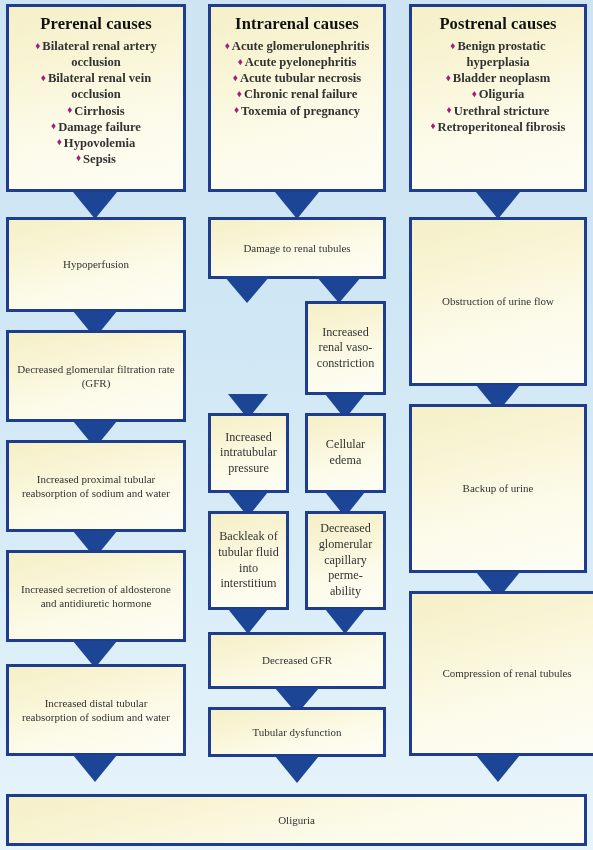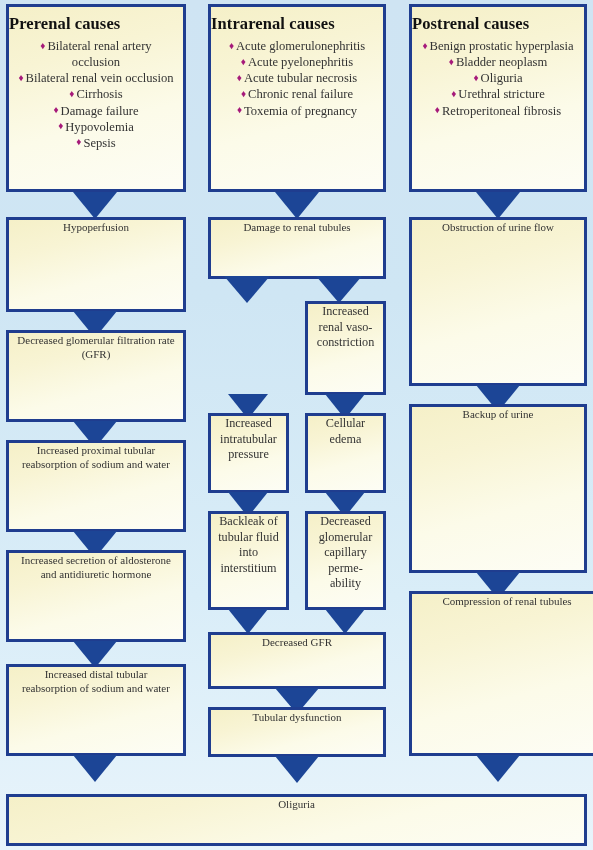--- a/index.html
+++ b/index.html
@@ -14,21 +14,21 @@
     position: relative;
   }
 
   #canvas { position: relative; width: 593px; height: 850px; }
 
   .box {
     position: absolute;
     border: 3px solid #1f3d8f;
     background: linear-gradient(165deg, #f5f0c8 0%, #f8f4d4 28%, #fcfbe9 62%, #fdfdf5 100%);
     display: flex;
-    align-items: flex-start;
+    align-items: center;
     justify-content: center;
     text-align: center;
     color: #2b2b2b;
     overflow: hidden;
   }
 
   .head-box {
     flex-direction: column;
     justify-content: flex-start;
     padding-top: 8px;
@@ -39,20 +39,21 @@
     color: #111;
     letter-spacing: .1px;
     margin-bottom: 5px;
     line-height: 1.1;
   }
   .head-list {
     list-style: none;
     margin: 0;
     padding: 0 6px;
     width: 100%;
+    font-weight: bold;
   }
   .head-list li {
     font-size: 12.6px;
     line-height: 1.28;
     color: #333;
     text-align: center;
   }
   .bullet {
     color: #a61a7a;
     font-size: 10px;

